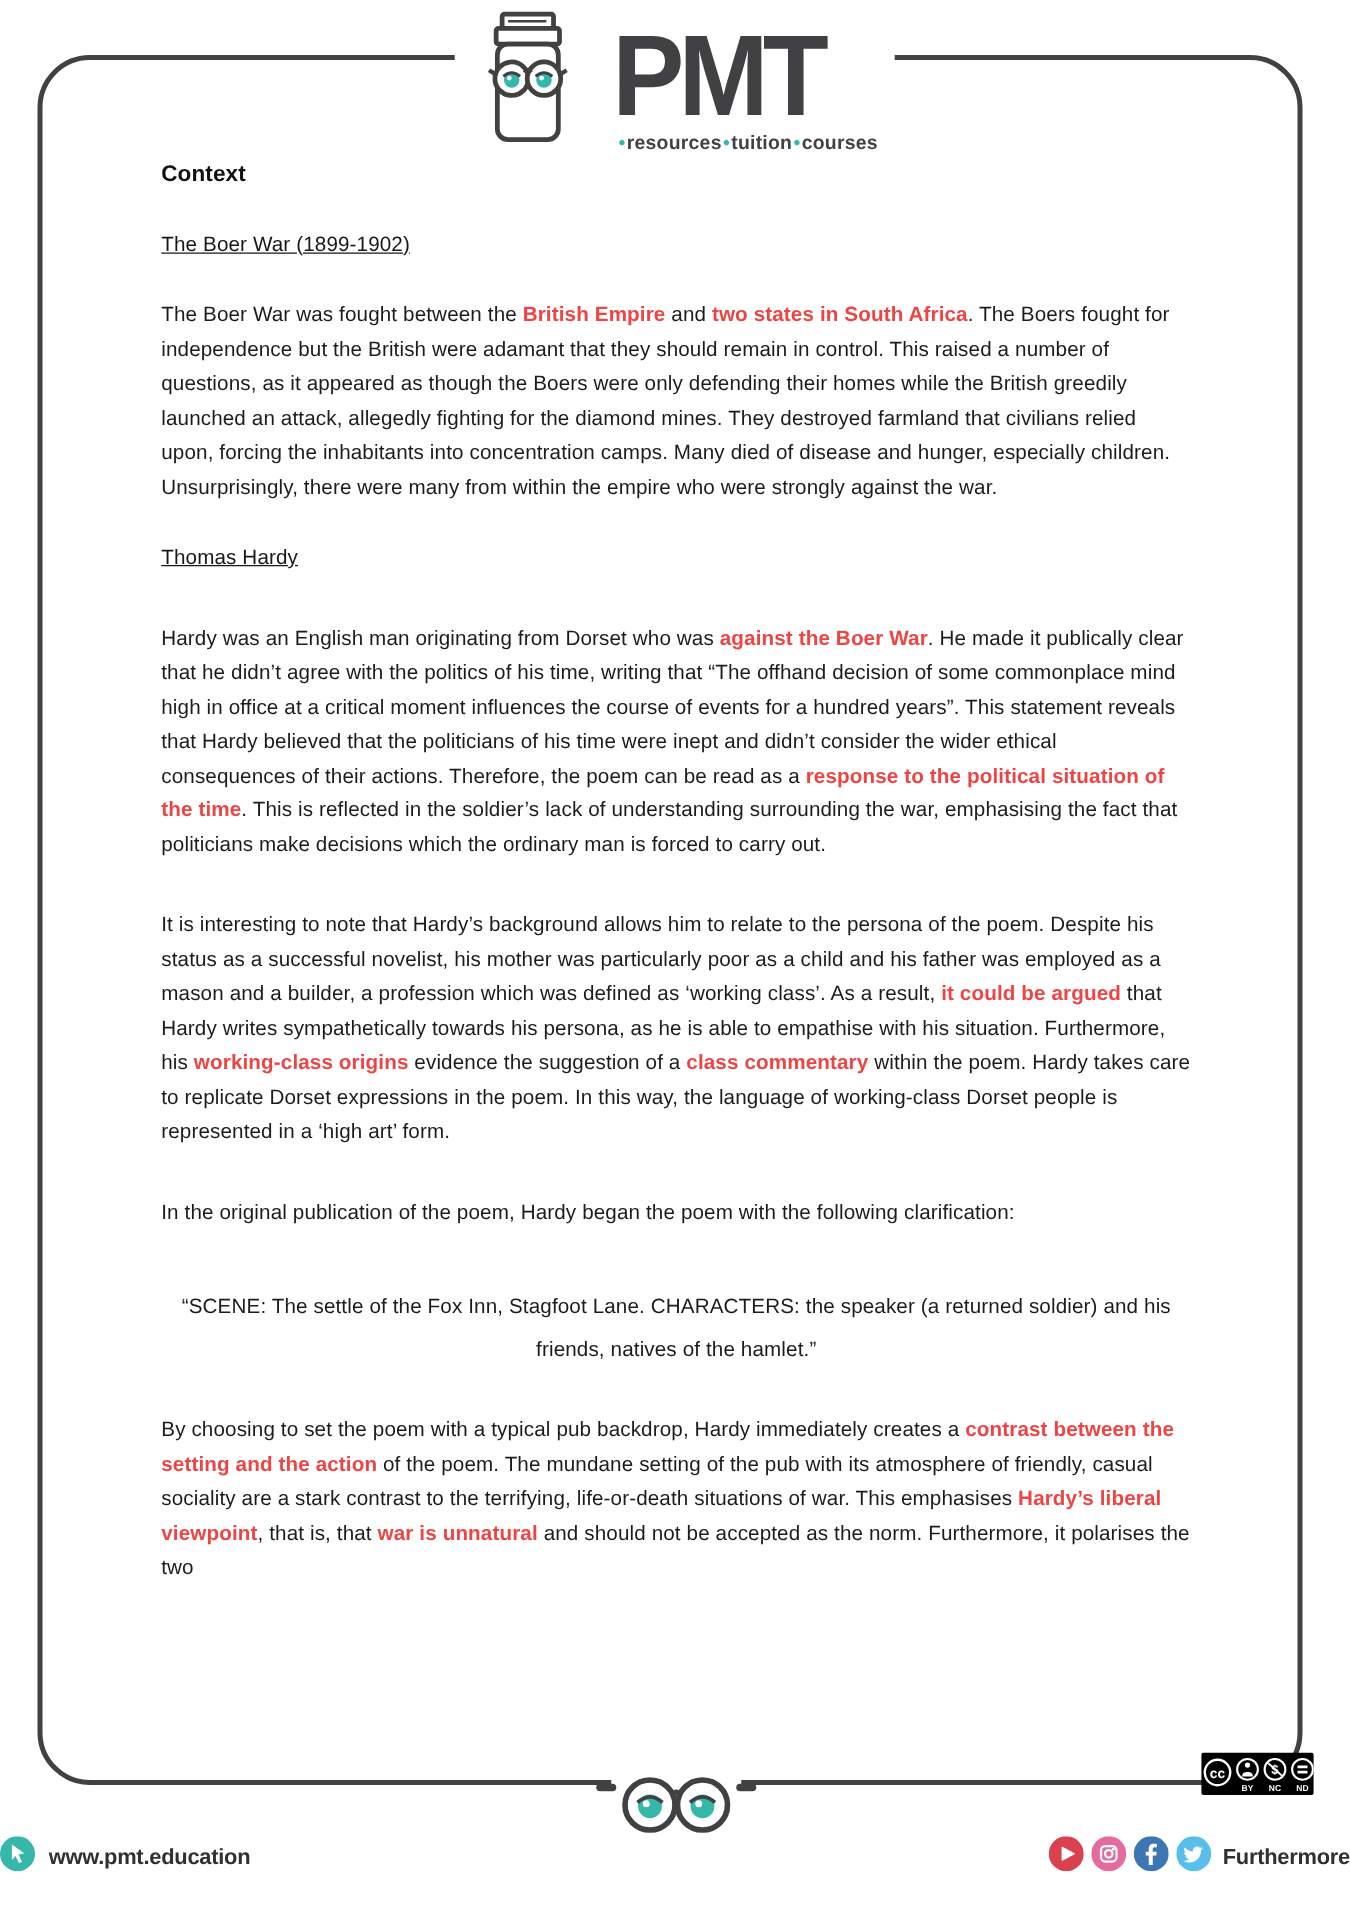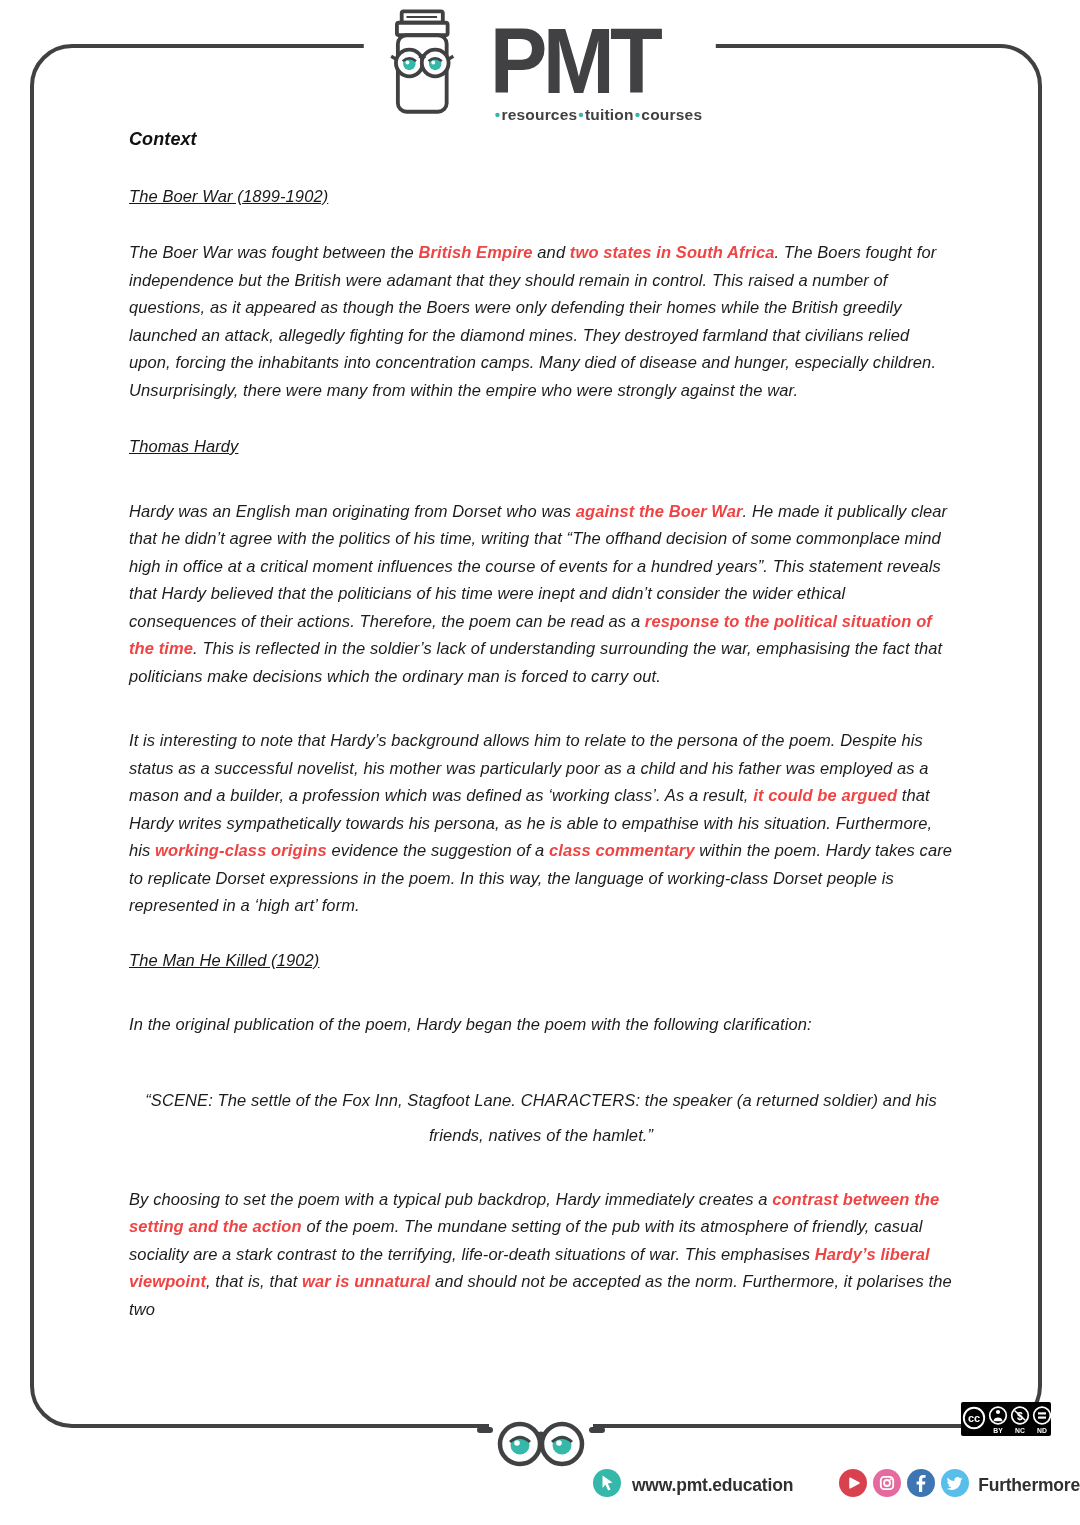--- a/index.html
+++ b/index.html
@@ -31,34 +31,34 @@
     letter-spacing:-5px;transform:scaleX(.94);transform-origin:left top;margin-top:14px;
   }
   .logo-tagline{
     font-size:15.5px;font-weight:bold;color:#414042;letter-spacing:.2px;
     margin-top:6px;margin-left:4px;white-space:nowrap;
   }
   .logo-tagline .seg-dot{color:#35b7a9;padding:0 1px;}
   
   .doc{
     position:absolute;left:129px;top:126px;width:824px;color:#1c1c1e;
-    font-size:16.5px;line-height:27.5px;letter-spacing:.1px;font-style:italic;
+    font-size:16.5px;line-height:27.5px;letter-spacing:.1px;
   }
   .doc-title{font-size:18px;font-weight:bold;color:#101113;margin:0;}
   .doc-h{margin:29px 0 0 0;text-decoration:underline;font-weight:normal;font-size:16.5px;color:#17181a;}
   .doc-p{margin:28px 0 0 0;}
   .doc-p.tight{margin-top:37px;}
   .doc-quote{margin:44px 0 0 0;text-align:center;line-height:35px;padding:0 6px;}
   .doc-p5{margin-top:33px;}
   .seg-blue{color:#ef4444;font-weight:bold;}
   
   .glasses{position:absolute;left:489px;top:1417px;z-index:6;}
   .footer-row{
     position:absolute;left:0;top:1469px;width:1080px;display:flex;
-    justify-content:flex-end;align-items:center;gap:40px;z-index:4;
+    justify-content:space-between;align-items:center;gap:40px;z-index:4;
   }
   .footer-group{display:flex;align-items:center;}
   .footer-site-label,.footer-handle{
     font-size:17.5px;font-weight:bold;color:#2e3031;letter-spacing:-0.2px;
   }
   .footer-site-label{margin-left:11px;}
   .footer-handle{margin-left:9px;}
   .social-icon{margin-left:6px;display:block;}
   .cc-badge{position:absolute;right:29px;top:1402px;z-index:4;}
 </style>
@@ -108,21 +108,20 @@
 <div class="doc">
   <div class="doc-title">Context</div>
 
   <div class="doc-h">The Boer War (1899-1902)</div>
   <p class="doc-p" style="margin-top:29px"><span>The Boer War was fought between the </span><span class="seg-blue">British Empire</span><span> and </span><span class="seg-blue">two states in South Africa</span><span>. The Boers fought for independence but the British were adamant that they should remain in control. This raised a number of questions, as it appeared as though the Boers were only defending their homes while the British greedily launched an attack, allegedly fighting for the diamond mines. They destroyed farmland that civilians relied upon, forcing the inhabitants into concentration camps. Many died of disease and hunger, especially children. Unsurprisingly, there were many from within the empire who were strongly against the war.</span></p>
 
   <div class="doc-h">Thomas Hardy</div>
   <p class="doc-p tight"><span>Hardy was an English man originating from Dorset who was </span><span class="seg-blue">against the Boer War</span><span>. He made it publically clear that he didn’t agree with the politics of his time, writing that “The offhand decision of some commonplace mind high in office at a critical moment influences the course of events for a hundred years”. This statement reveals that Hardy believed that the politicians of his time were inept and didn’t consider the wider ethical consequences of their actions. Therefore, the poem can be read as a </span><span class="seg-blue">response to the political situation of the time</span><span>. This is reflected in the soldier’s lack of understanding surrounding the war, emphasising the fact that politicians make decisions which the ordinary man is forced to carry out.</span></p>
   <p class="doc-p tight"><span>It is interesting to note that Hardy’s background allows him to relate to the persona of the poem. Despite his status as a successful novelist, his mother was particularly poor as a child and his father was employed as a mason and a builder, a profession which was defined as ‘working class’. As a result, </span><span class="seg-blue">it could be argued</span><span> that Hardy writes sympathetically towards his persona, as he is able to empathise with his situation. Furthermore, his </span><span class="seg-blue">working-class origins</span><span> evidence the suggestion of a </span><span class="seg-blue">class commentary</span><span> within the poem. Hardy takes care to replicate Dorset expressions in the poem. In this way, the language of working-class Dorset people is represented in a ‘high art’ form.</span></p>
 
-  <div class="doc-h" style="margin-top:27px">The Man He Killed (1902)</div>
   <p class="doc-p tight"><span>In the original publication of the poem, Hardy began the poem with the following clarification:</span></p>
 
   <p class="doc-quote">“SCENE: The settle of the Fox Inn, Stagfoot Lane. CHARACTERS: the speaker (a returned soldier) and his friends, natives of the hamlet.”</p>
 
   <p class="doc-p doc-p5"><span>By choosing to set the poem with a typical pub backdrop, Hardy immediately creates a </span><span class="seg-blue">contrast between the setting and the action</span><span> of the poem. The mundane setting of the pub with its atmosphere of friendly, casual sociality are a stark contrast to the terrifying, life-or-death situations of war. This emphasises </span><span class="seg-blue">Hardy’s liberal viewpoint</span><span>, that is, that </span><span class="seg-blue">war is unnatural</span><span> and should not be accepted as the norm. Furthermore, it polarises the two</span></p>
 </div>
 
 <span class="glasses">
   <svg width="104" height="52" viewBox="0 0 104 52">
     <g fill="#ffffff" stroke="#3f4143" stroke-width="4.5">

